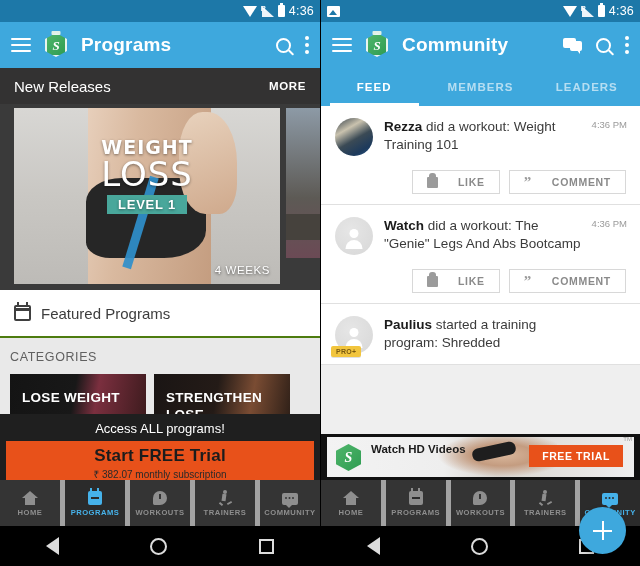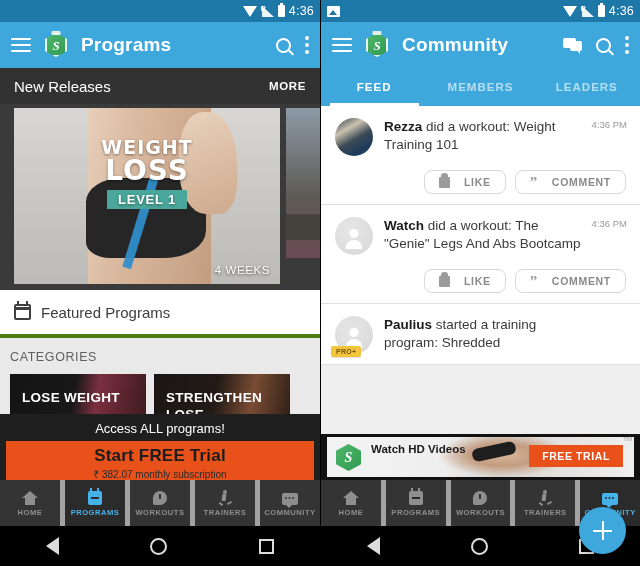--- a/index.html
+++ b/index.html
@@ -89,29 +89,29 @@
   .hero-card .tape {
     position:absolute; left:46%; top:38%; width:9px; height:95px;
     background:#2f8fcb; transform: rotate(17deg); opacity:.92;
   }
   .hero-card .arm {
     position:absolute; right:16%; top:2%; width:22%; height:58%;
     background: linear-gradient(160deg,#e8d2bd,#cfa98c); border-radius: 40% 50% 30% 45%;
   }
   .hero-txt { position:absolute; left:0; right:0; top:28px; text-align:center; color:#fff; text-shadow:0 1px 3px rgba(0,0,0,.45); }
   .hero-txt .l1 { font-size:19px; font-weight:bold; letter-spacing:1px; font-family:"DejaVu Sans", sans-serif;}
-  .hero-txt .l2 { font-size:28px; font-weight:bold; letter-spacing:1px; line-height:.95; font-family:"DejaVu Sans", sans-serif;}
+  .hero-txt .l2 { font-size:34px; font-weight:normal; letter-spacing:1px; line-height:.95; font-family:"DejaVu Sans", sans-serif;}
   .hero-level { display:inline-block; margin-top:5px; background:#49a79b; color:#fff; font-size:13px; font-weight:bold;
     padding:2px 11px; letter-spacing:.8px; }
   .hero-weeks { position:absolute; right:10px; bottom:8px; color:#fff; font-size:11.5px; letter-spacing:.6px; text-shadow:0 1px 3px rgba(0,0,0,.6);}
   .hero-card2 { width:40px; height:150px; flex:none; background:linear-gradient(180deg,#8d9aa6,#5d5a55 60%,#6b4a55); position:relative;}
   .hero-card2:after{content:""; position:absolute; left:0;right:0;bottom:18px;height:26px;background:#46423d;}
 
   
-  .featured { height:48px; background:#fff; display:flex; align-items:center; padding:0 14px; gap:10px; border-bottom:4px solid #4d7c0f;}
+  .featured { height:48px; background:#fff; display:flex; align-items:center; padding:0 14px; gap:10px; border-bottom:2px solid #4d7c0f;}
   .ic-cal { width:17px; height:16px; border:2px solid #3f3f3f; border-radius:2px; position:relative;}
   .ic-cal:before{content:""; position:absolute; left:-2px; right:-2px; top:1px; height:3px; background:#3f3f3f;}
   .ic-cal:after{content:""; position:absolute; left:1px; top:-5px; width:2px; height:4px; background:#3f3f3f; box-shadow:9px 0 0 #3f3f3f;}
   .featured-label { font-size:15px; color:#3d3d3d;}
 
   
   .cats { background:#e9e9e9; padding:12px 0 0 10px; height:100%; }
   .cats-label { font-size:12.5px; color:#606060; letter-spacing:.6px; margin-bottom:10px; }
   .cat-row { display:flex; gap:8px; }
   .cat-card { width:136px; height:60px; position:relative; overflow:hidden; flex:none;}
@@ -173,21 +173,21 @@
     background: radial-gradient(circle at 40% 35%, #e6e6e6, #d7d7d7);}
   .avatar.photo .ring { background: linear-gradient(150deg,#2b3742 0%, #c9c2ae 30%, #3b4a55 55%, #1d3a5c 80%, #2a5a8c 100%);}
   .avatar .person { position:absolute; left:50%; top:12px; transform:translateX(-50%); width:9px;height:9px;border-radius:50%;background:#fff;}
   .avatar .person:after{content:"";position:absolute;left:-4px;top:11px;width:17px;height:9px;border-radius:9px 9px 0 0;background:#fff;}
   .pro-ribbon { position:absolute; left:-4px; bottom:-3px; background:#f2c53d; color:#7a5a10; font-size:7px; font-weight:bold;
     padding:2px 5px; border-radius:2px; letter-spacing:.3px; box-shadow:0 1px 0 rgba(0,0,0,.12);}
   .post-text { flex:1; font-size:13.5px; color:#3b3b3b; line-height:1.35; padding-right:40px;}
   .post-text b { color:#1c1c1c; }
   .post-time { position:absolute; right:13px; top:13px; font-size:9.5px; color:#9a9a9a;}
   .post-actions { display:flex; justify-content:flex-end; gap:9px; margin-top:14px;}
-  .act-btn { border:1px solid #d8d8d8; border-radius:8px; padding:5px 14px; display:flex; align-items:center; gap:14px;
+  .act-btn { border:1px solid #d8d8d8; border-radius:0; padding:5px 14px; display:flex; align-items:center; gap:20px;
     color:#8a8a8a; font-size:10.5px; font-weight:bold; letter-spacing:.7px; cursor:pointer; background:#fff;}
   .ic-thumb { width:11px;height:11px;background:#9b9b9b;border-radius:1px; position:relative;}
   .ic-thumb:before{content:"";position:absolute;left:2px;top:-4px;width:7px;height:5px;background:#9b9b9b;border-radius:3px 3px 0 0;}
   .ic-quote { font-size:15px; font-weight:bold; color:#9b9b9b; line-height:.6; font-family:"Liberation Serif",serif;}
   .fab { position:absolute; right:14px; bottom:12px; width:47px;height:47px;border-radius:50%;background:#3ea8dd;
     display:flex;align-items:center;justify-content:center; box-shadow:0 2px 5px rgba(0,0,0,.28); cursor:pointer; z-index:5;}
   .fab:before{content:"";position:absolute;width:19px;height:2px;background:#fff;}
   .fab:after{content:"";position:absolute;width:2px;height:19px;background:#fff;}
   .post-partial { background:#fff; position:relative; }
 

